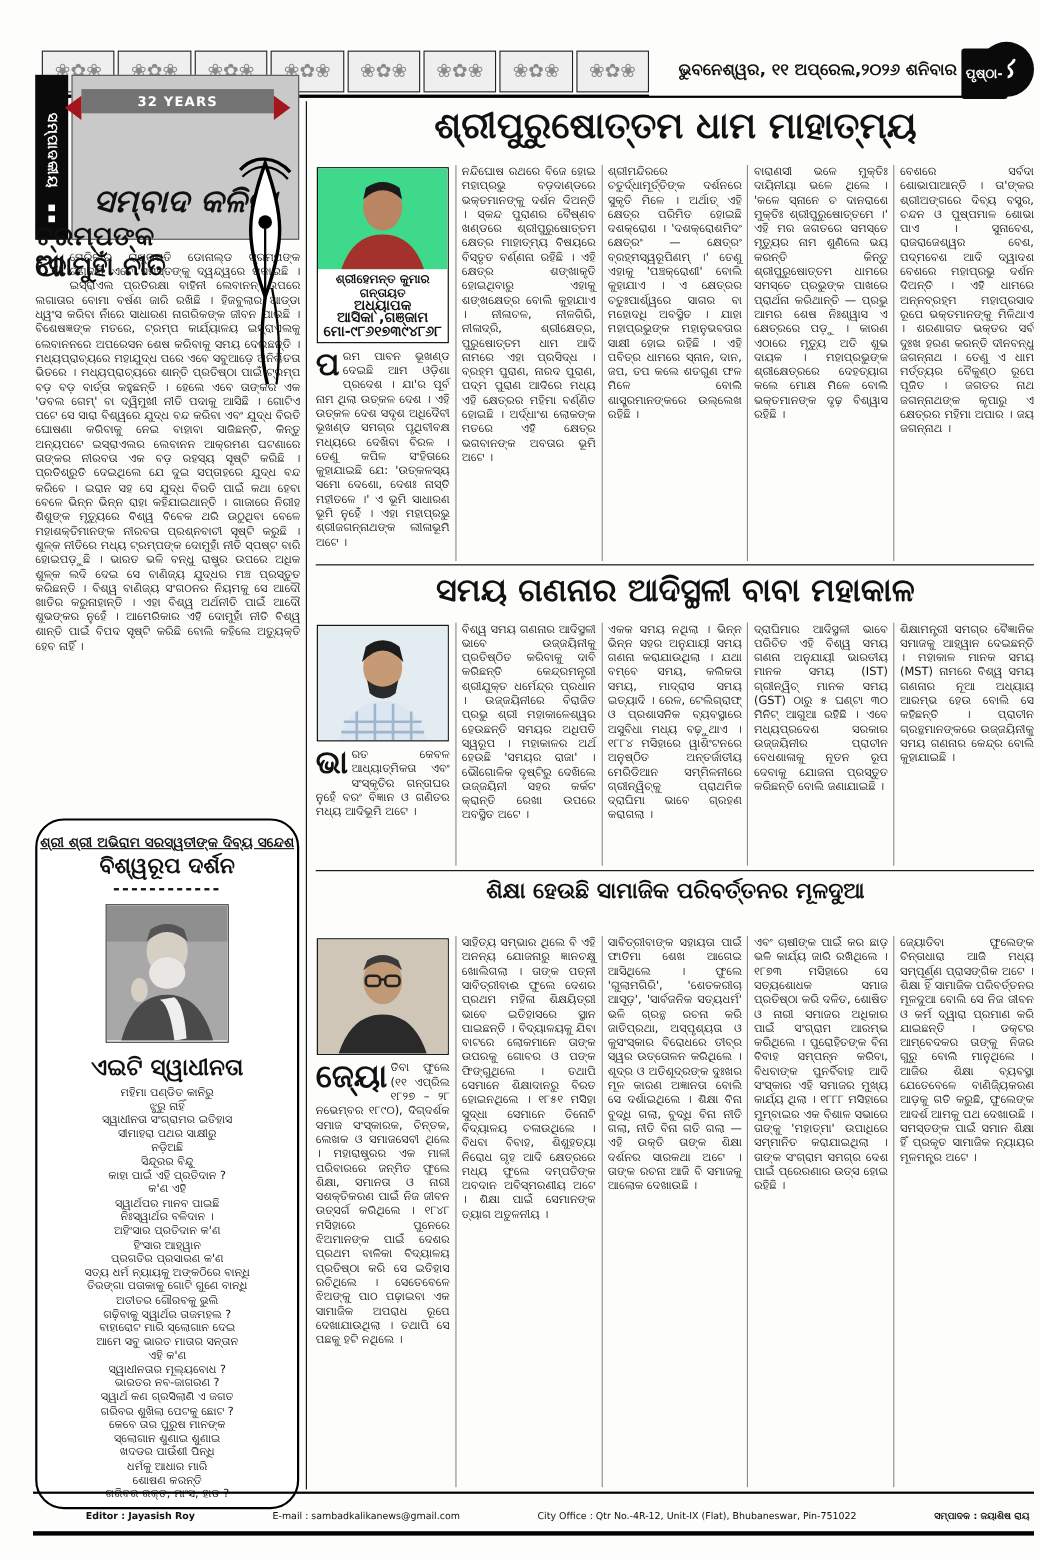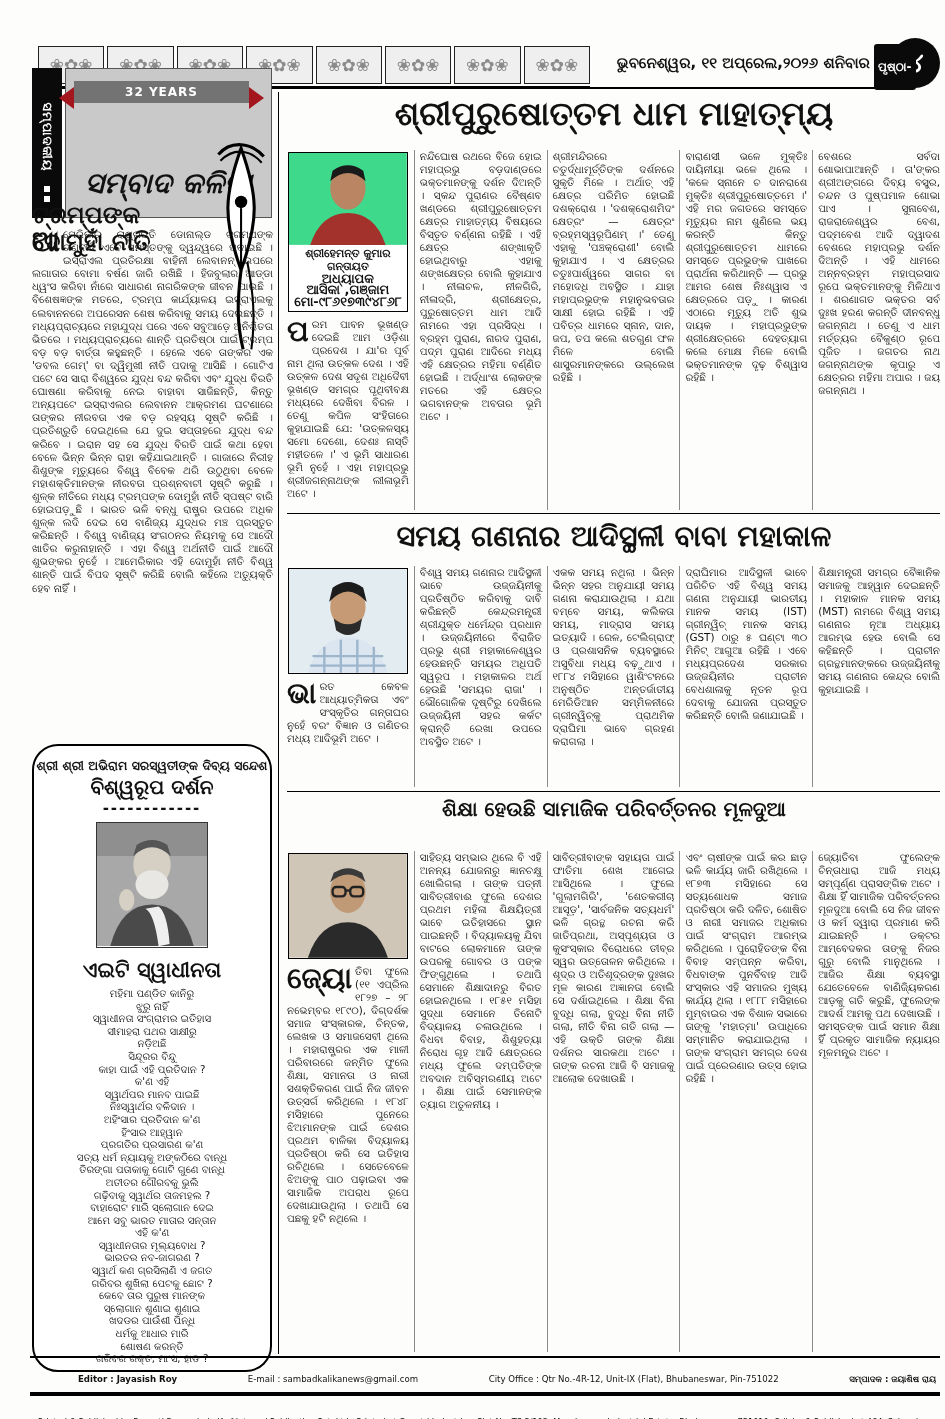--- a/index.html
+++ b/index.html
@@ -56,21 +56,21 @@
   .pen { left: 206px; top: 138px; width: 66px; height: 212px; }
   .ed-body { left: 32px; top: 228px; width: 241px; height: 512px; font-size: 10.4px;
     line-height: 13.1px; text-align: justify; overflow: hidden; }
   .dropcap { float: left; font-size: 29px; line-height: 27px; font-weight: bold;
     margin-right: 3px; }
 
   
   .dbox { left: 32px; top: 744px; width: 240px; height: 628px; border: 2px solid #000;
     border-radius: 26px; overflow: hidden; text-align: center; padding-top: 12px;
     background: #fff; }
-  .dbox-kicker { font-size: 12.5px; font-weight: bold; }
+  .dbox-kicker { font-size: 12.5px; font-weight: bold; text-decoration: underline; }
   .dbox-title { font-size: 20px; font-weight: bold; margin-top: 1px; }
   .dbox-divider { font-weight: bold; font-size: 15px; letter-spacing: 2px; margin: 0 0 5px; }
   .dbox-photo { width: 112px; height: 126px; margin: 0 auto; border: 1px solid #333;
     overflow: hidden; }
   .poem-title { font-size: 21px; font-weight: bold; margin: 10px 0 6px; }
   .poem-line { font-size: 10.2px; line-height: 12.6px; }
   .end-mark { font-size: 13px; font-weight: bold; margin-top: 4px; letter-spacing: 2px; }
 
   
   .vline-main { left: 278px; top: 92px; width: 1px; height: 1262px; background: #000; }

